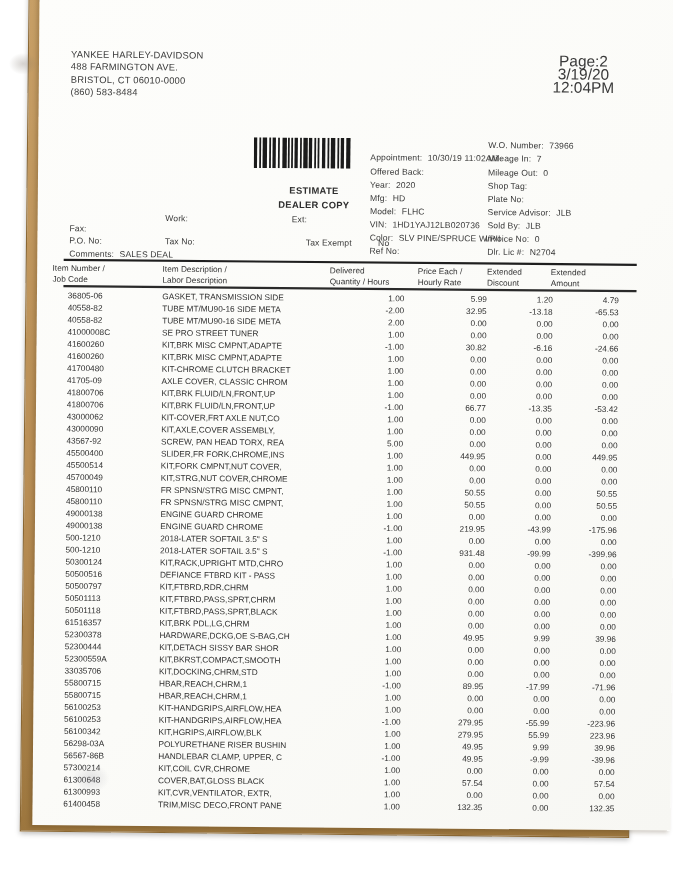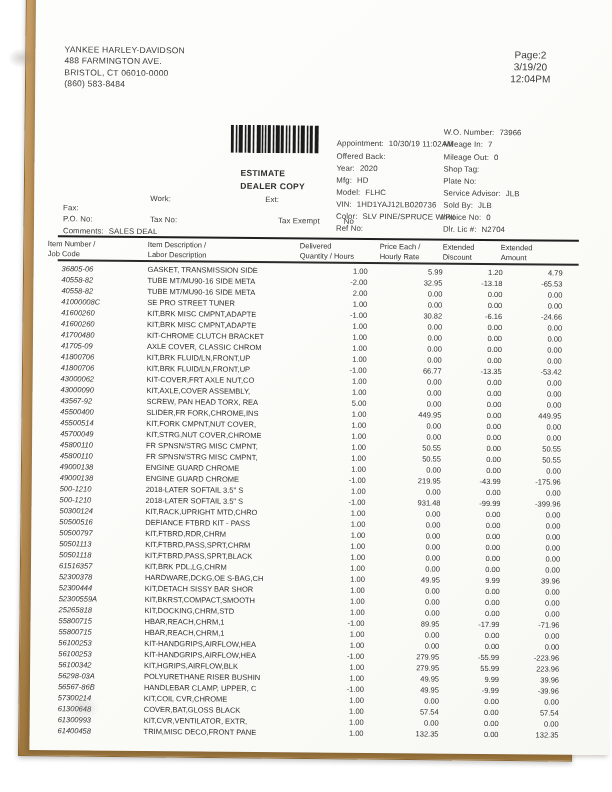--- a/index.html
+++ b/index.html
@@ -18,35 +18,35 @@
     box-shadow:0 2px 5px rgba(0,0,0,.25);
   }
   .paper{
     position:absolute;left:36px;top:-6px;width:580px;height:756px;
     background:linear-gradient(135deg,#fdfdfb 0%,#fbfbf8 55%,#f7f7f3 100%);
     transform:rotate(0.5deg);transform-origin:top left;
     box-shadow:-2px 2px 4px rgba(60,40,10,.25);
   }
   .blk{position:absolute;white-space:nowrap;}
   .dealer{left:29px;top:50px;font-size:8.5px;line-height:11.3px;letter-spacing:.2px;color:#3a3a3a;}
-  .pageinfo{left:462px;top:51px;width:66px;text-align:center;font-size:10px;line-height:12px;color:#3a3a3a;}
-  .doctype{left:206px;top:171px;width:90px;font-size:8.5px;font-weight:bold;line-height:12.5px;letter-spacing:.3px;color:#2e2e2e;}
+  .pageinfo{left:462px;top:51px;width:66px;text-align:center;font-size:14px;line-height:12px;color:#3a3a3a;}
+  .doctype{left:206px;top:171px;width:90px;text-align:center;font-size:8.5px;font-weight:bold;line-height:12.5px;letter-spacing:.3px;color:#2e2e2e;}
   .barcode{left:196px;top:129px;width:88px;height:28px;}
   .fld{position:absolute;display:flex;gap:5px;font-size:7.8px;line-height:9px;white-space:nowrap;color:#383838;letter-spacing:.1px;}
   .rule{position:absolute;left:24px;width:521px;background:#1f1f1f;}
   .rule.top{top:241px;height:2px;}
   .rule.mid{top:265px;height:1.5px;background:#2a2a2a;}
   .thead{position:absolute;left:0;top:245px;width:100%;font-size:7.5px;color:#333;}
   .hc{position:absolute;text-align:left;}
   .hc span{display:block;line-height:10px;}
   .hc.ha-left{text-align:left;}
   .tbody{position:absolute;left:24px;top:269px;width:520px;font-size:7.5px;color:#2f2f2f;}
   .trow{display:grid;grid-template-columns:70px 140px 100px 75px 60px 60px;height:11px;line-height:11px;}
   .tc{overflow:visible;white-space:nowrap;}
-  .tc.c0{padding-left:4px;font-style:italic;}
+  .tc.c0{padding-left:4px;}
   .tc.c1{padding-left:20px;}
   .tc.c2,.tc.c3,.tc.c4,.tc.c5{text-align:right;}
   .smudge{position:absolute;border-radius:50%;pointer-events:none;}
   .smudge.s1{left:36px;top:700px;width:34px;height:26px;background:radial-gradient(ellipse at center,rgba(150,150,160,.25),rgba(150,150,160,0) 70%);}
   .smudge.s2{left:8px;top:48px;width:26px;height:20px;background:radial-gradient(ellipse at center,rgba(120,110,100,.30),rgba(120,110,100,0) 70%);}
 </style>
 </head>
 <body>
 
 <div class="envelope"></div>
@@ -471,21 +471,21 @@
       </div>
       <div class="trow">
         <span class="tc c0">52300559A</span>
         <span class="tc c1">KIT,BKRST,COMPACT,SMOOTH</span>
         <span class="tc c2">1.00</span>
         <span class="tc c3">0.00</span>
         <span class="tc c4">0.00</span>
         <span class="tc c5">0.00</span>
       </div>
       <div class="trow">
-        <span class="tc c0">25265818</span>
+        <span class="tc c0">33035706</span>
         <span class="tc c1">KIT,DOCKING,CHRM,STD</span>
         <span class="tc c2">1.00</span>
         <span class="tc c3">0.00</span>
         <span class="tc c4">0.00</span>
         <span class="tc c5">0.00</span>
       </div>
       <div class="trow">
         <span class="tc c0">55800715</span>
         <span class="tc c1">HBAR,REACH,CHRM,1</span>
         <span class="tc c2">-1.00</span>

